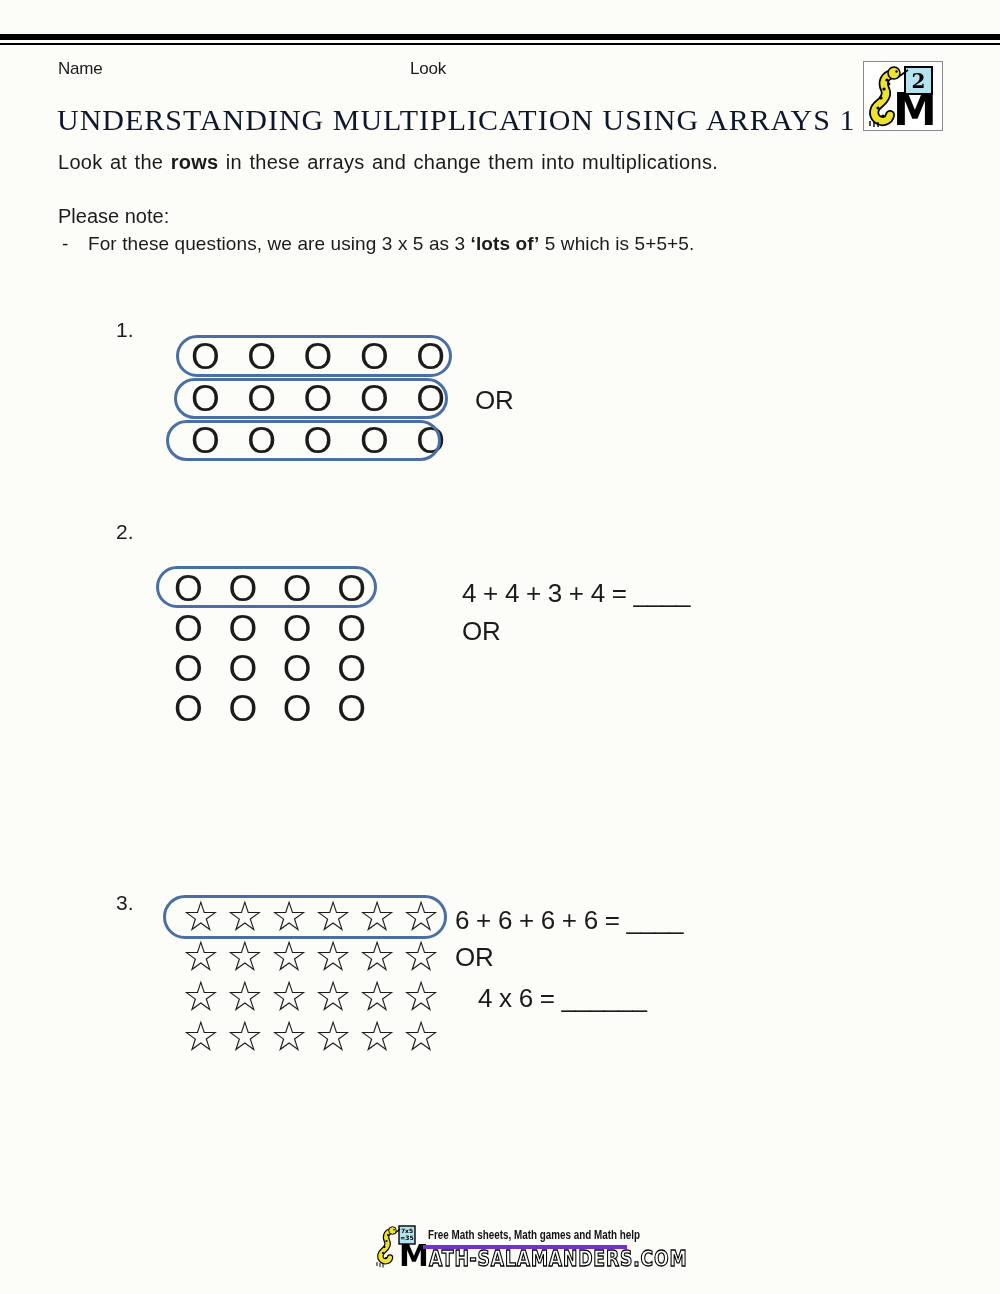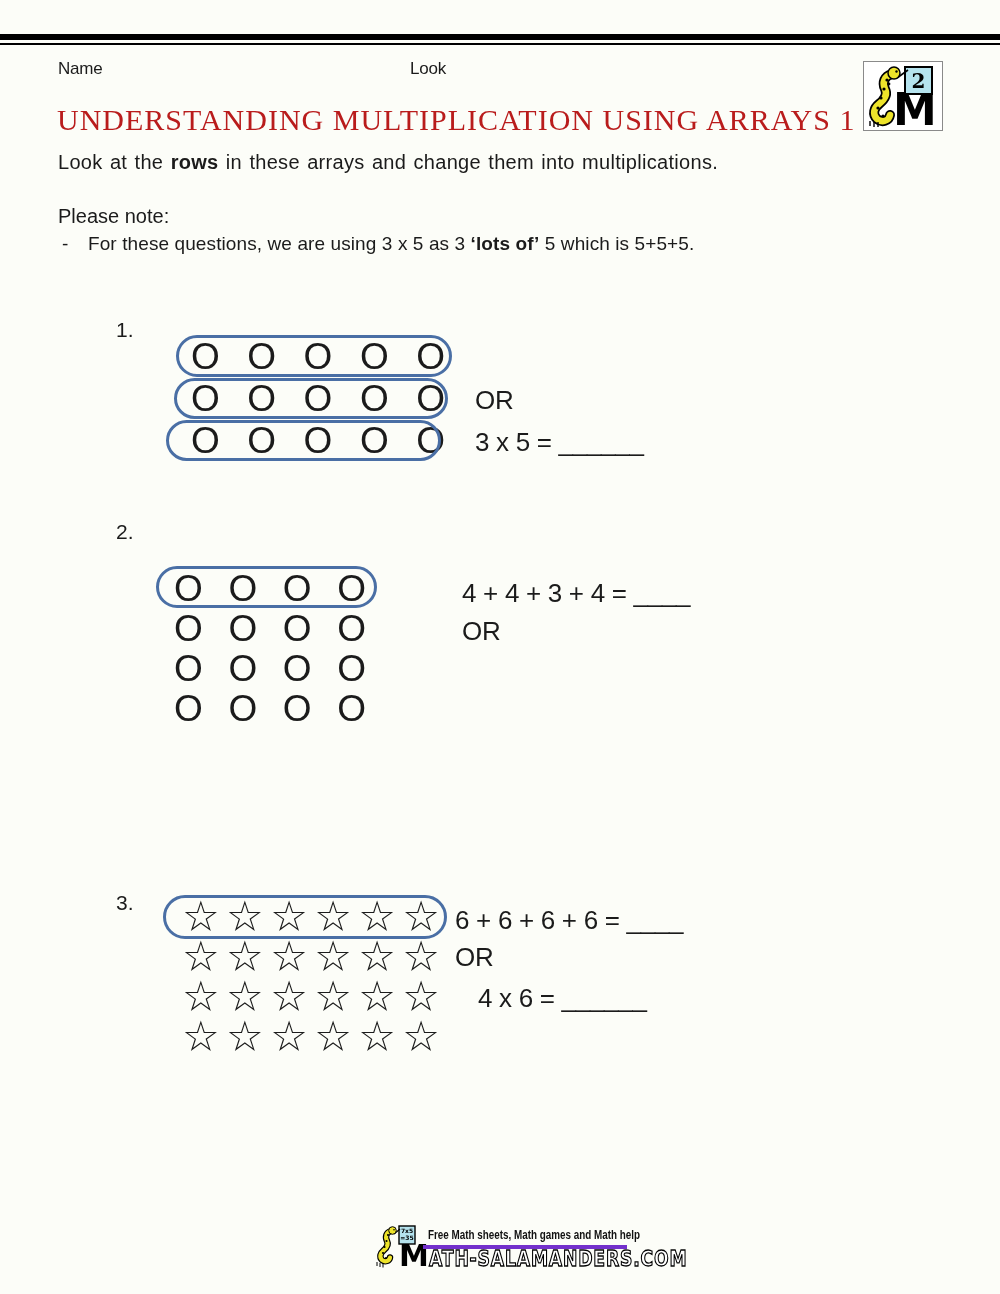--- a/index.html
+++ b/index.html
@@ -17,21 +17,21 @@
   .date-label { position:absolute; left:410px; top:59px; font-size:17px; letter-spacing:-0.2px; }
 
   .corner-logo {
     position:absolute; left:863px; top:61px; width:80px; height:70px;
     border:1px solid #8a8a8a; background:#fff;
   }
 
   .page-title {
     position:absolute; left:57px; top:103px; width:900px;
     font-family:"Liberation Serif", serif; font-size:30px; font-weight:400;
-    letter-spacing:1px; color:#b91c1c; white-space:nowrap;
+    letter-spacing:1px; color:#0f172a; white-space:nowrap;
   }
   .intro { position:absolute; left:58px; top:151px; font-size:20px; letter-spacing:0.3px; word-spacing:1.5px; }
   .note-heading { position:absolute; left:58px; top:205px; font-size:20px; }
   .note-bullet  { position:absolute; left:62px; top:233px; font-size:19px; letter-spacing:0.1px; }
   .note-bullet .marker { display:inline-block; width:26px; }
   b { font-weight:bold;margin-top:20px; }
 
   .q-number { position:absolute; font-size:21px; }
   .eq { position:absolute; font-size:26px; letter-spacing:-0.3px; white-space:nowrap; }
 
@@ -148,21 +148,20 @@
         <span class="sym">O</span>
         <span class="sym">O</span>
         <span class="sym">O</span>
         <span class="sym">O</span>
       </div>
     </div>
   <div class="circle c-q1-1"></div>
   <div class="circle c-q1-2"></div>
   <div class="circle c-q1-3"></div>
   <div class="eq" id="q1-eq-or">OR</div>
-  <div class="eq" id="q1-eq-mult">3 x 5 = ______</div>
 
   <div class="q-number" id="q2-num">2.</div>
   <div class="sym-grid o-grid q2-grid">
       <div class="sym-row">
         <span class="sym">O</span>
         <span class="sym">O</span>
         <span class="sym">O</span>
         <span class="sym">O</span>
       </div>
       <div class="sym-row">

